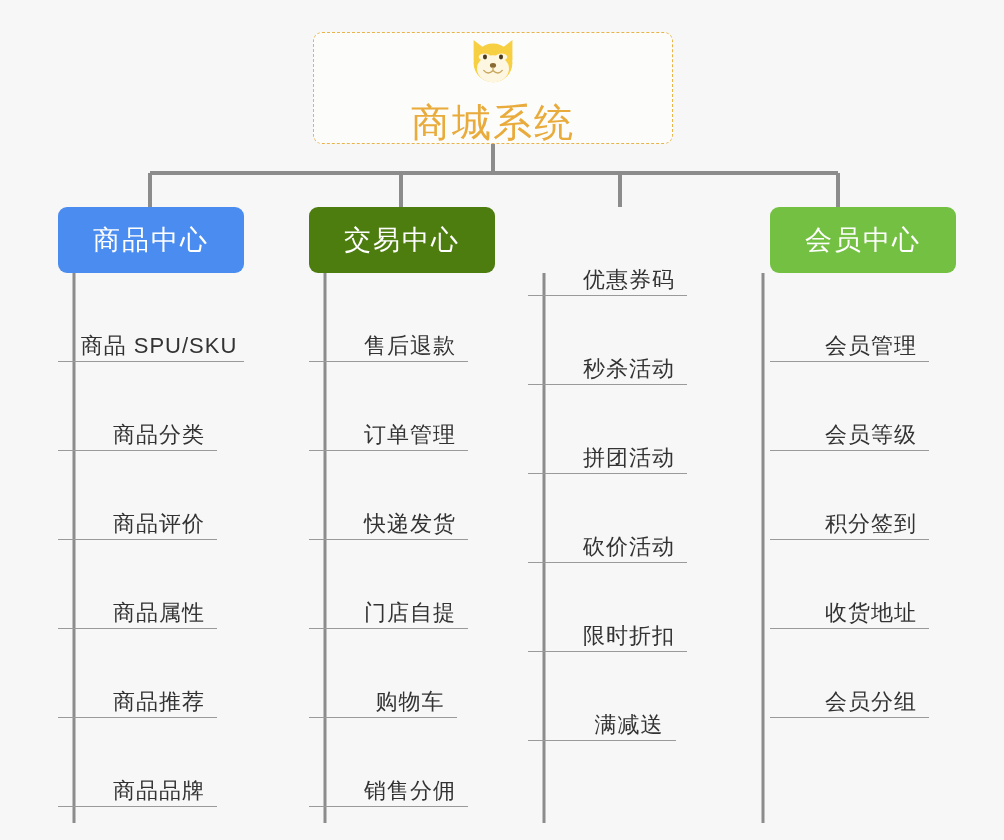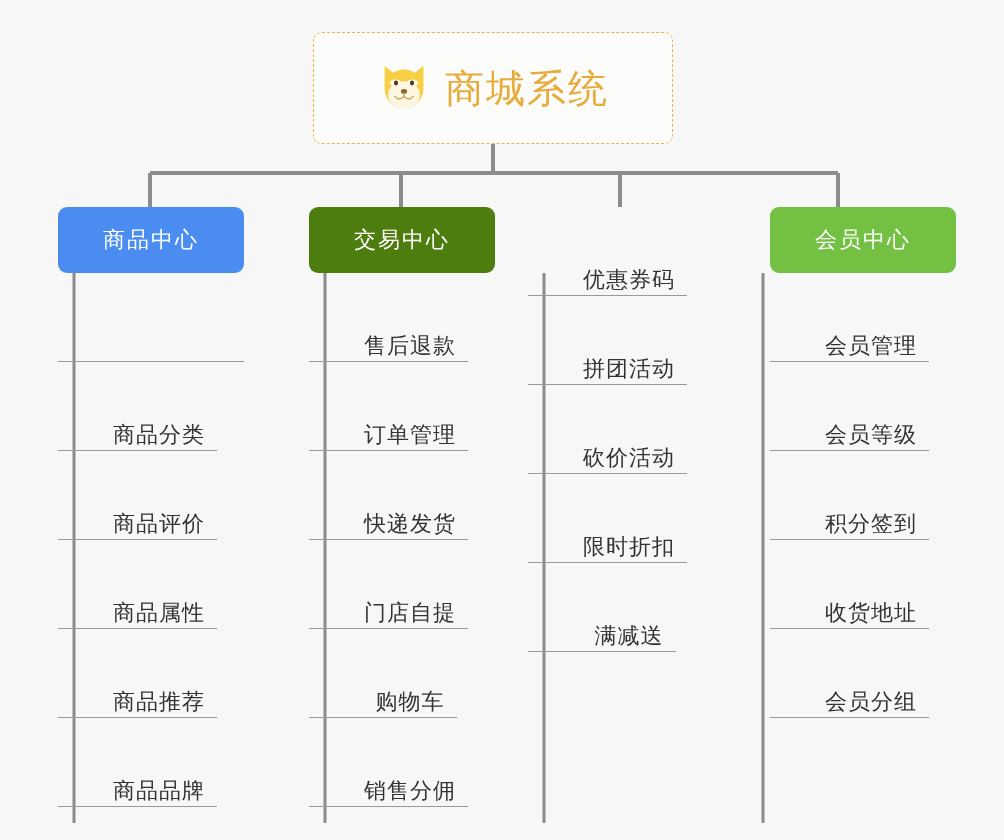--- a/index.html
+++ b/index.html
@@ -16,20 +16,21 @@
   .root-node{
     position:absolute;
     left:313px;top:32px;
     width:360px;height:112px;
     background:#fcfcfb;
     border:1px dashed #e8b44a;
     border-radius:9px;
     box-sizing:border-box;
     display:flex;align-items:center;justify-content:center;
     gap:14px;
+    flex-direction:column;
   }
   .root-emoji{
     width:54px;height:54px;
     display:block;
     flex:0 0 auto;
   }
   .root-title{
     font-size:39px;
     color:#e8ab3c;
     letter-spacing:2px;
@@ -44,21 +45,21 @@
   .column{
     position:absolute;
     top:207px;
     width:186px;
   }
   .col-head{
     height:66px;
     border-radius:9px;
     display:flex;align-items:center;justify-content:center;
     color:#ffffff;
-    font-size:22px;
+    font-size:27px;
     letter-spacing:2px;
     box-sizing:border-box;
   }
   .leaves{
     position:relative;
     margin-top:0;
     padding-left:16px;     
   }
   .leaf{
     height:89px;
@@ -135,20 +136,21 @@
     </svg>
     <div class="root-title">商城系统</div>
   </div>
 
   <div class="column col-1">
     <div class="col-head" style="background: rgb(74, 140, 240);">
       <span>商品中心</span>
     </div>
     <div class="leaves">
       <div class="leaf">
+          <span class="leaf-label">商品 SPU/SKU</span>
           <span class="leaf-rule" style="left: -16px; width: 186px;"></span>
         </div>
       <div class="leaf">
           <span class="leaf-label">商品分类</span>
           <span class="leaf-rule" style="left: -16px; width: 159px;"></span>
         </div>
       <div class="leaf">
           <span class="leaf-label">商品评价</span>
           <span class="leaf-rule" style="left: -16px; width: 159px;"></span>
         </div>
@@ -199,20 +201,24 @@
     </div>
   </div>
 
   <div class="column col-3">
     <div class="leaves">
       <div class="leaf">
           <span class="leaf-label">优惠券码</span>
           <span class="leaf-rule" style="left: -16px; width: 159px;"></span>
         </div>
       <div class="leaf">
+          <span class="leaf-label">秒杀活动</span>
+          <span class="leaf-rule" style="left: -16px; width: 159px;"></span>
+        </div>
+      <div class="leaf">
           <span class="leaf-label">拼团活动</span>
           <span class="leaf-rule" style="left: -16px; width: 159px;"></span>
         </div>
       <div class="leaf">
           <span class="leaf-label">砍价活动</span>
           <span class="leaf-rule" style="left: -16px; width: 159px;"></span>
         </div>
       <div class="leaf">
           <span class="leaf-label">限时折扣</span>
           <span class="leaf-rule" style="left: -16px; width: 159px;"></span>

